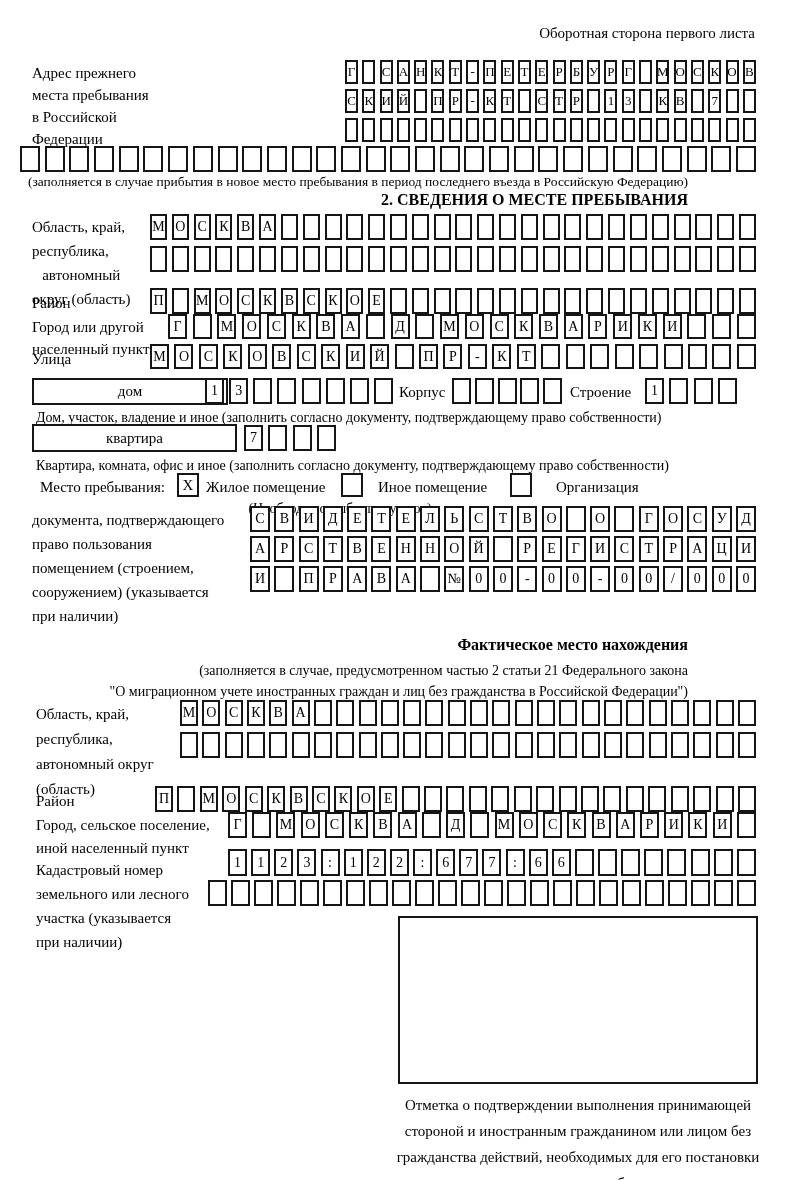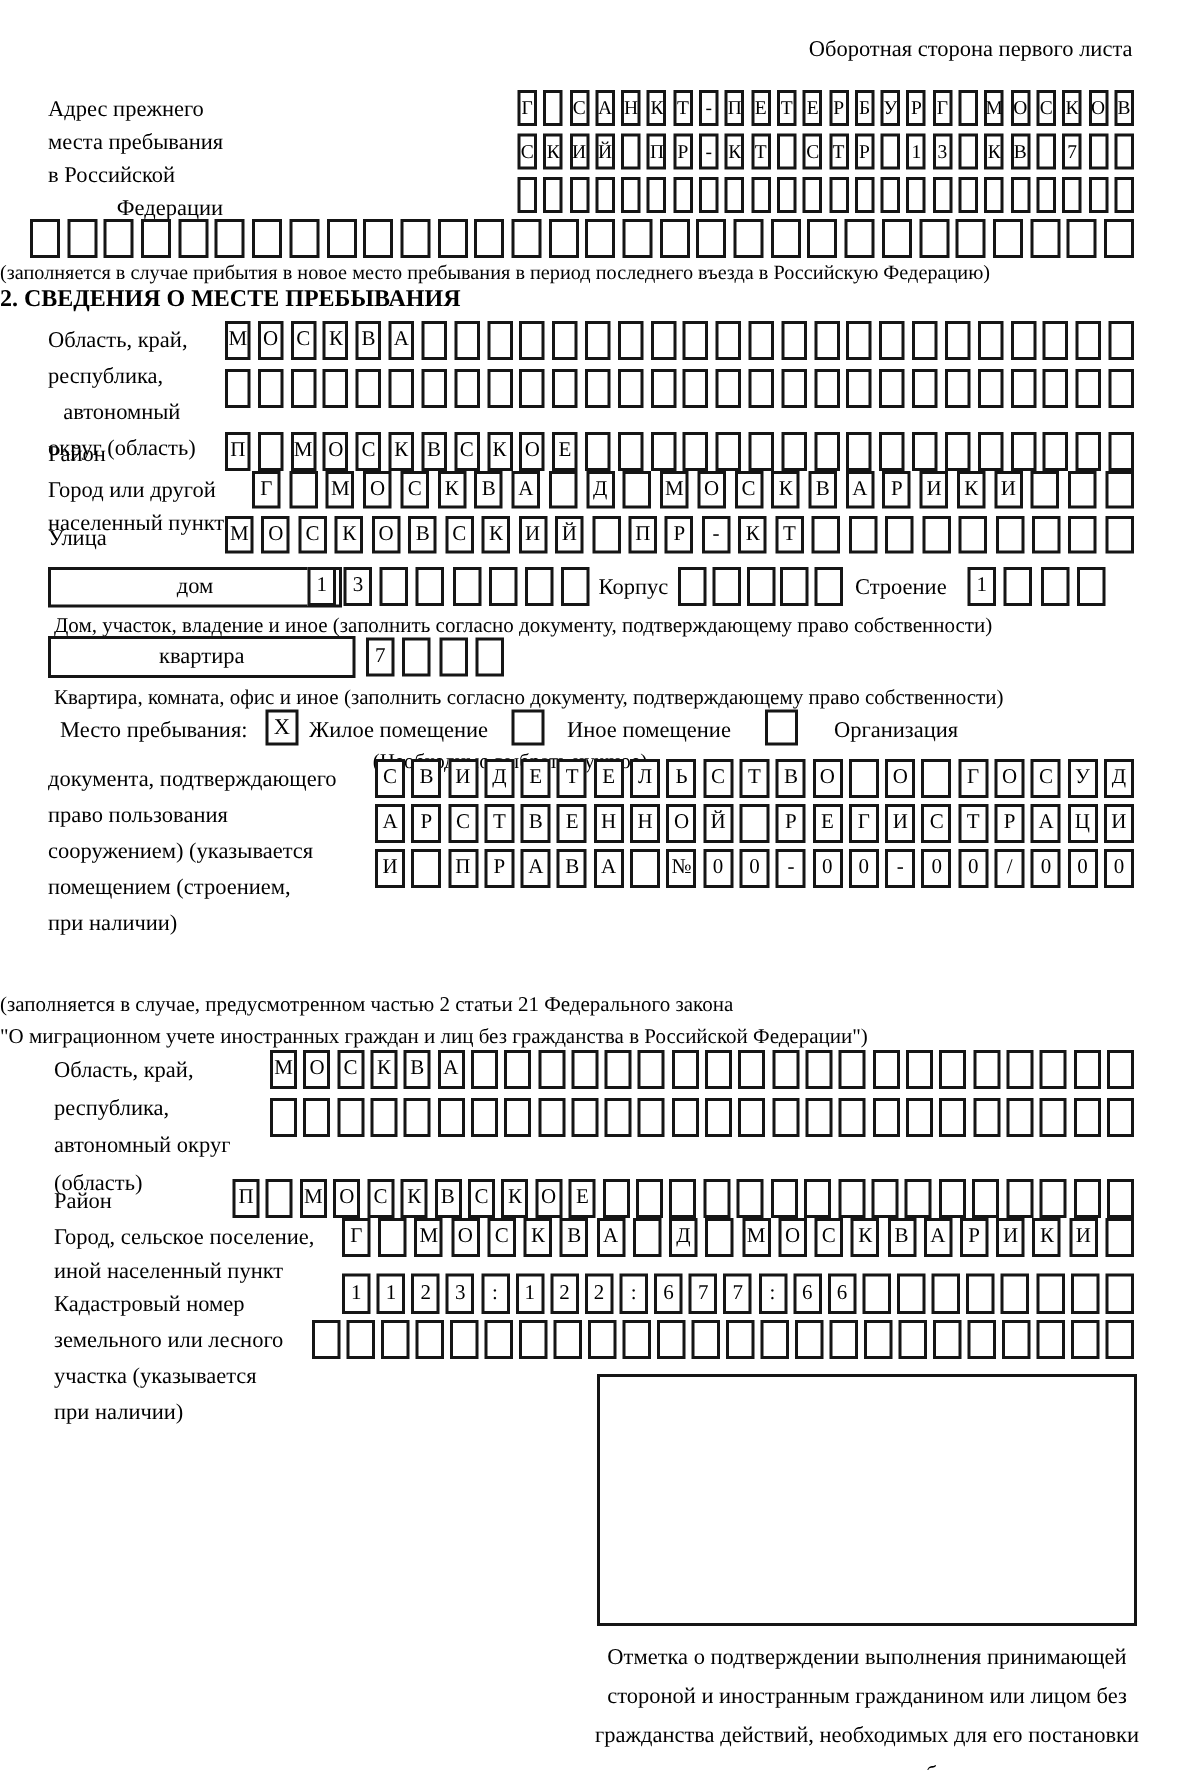--- a/index.html
+++ b/index.html
@@ -1,21 +1,21 @@
 <!DOCTYPE html>
 <html lang="ru"><head>
 <meta charset="utf-8">
 <style>
   html,body{margin:0;padding:0;background:#fff;}
   .page{position:relative;width:800px;height:1180px;background:#ffffff;
         font-family:"Liberation Serif", serif;color:#000;overflow:hidden;}
   .abs{position:absolute;}
   .lbl{position:absolute;font-size:15px;line-height:22px;white-space:nowrap;}
   .cap{position:absolute;font-size:13.5px;white-space:nowrap;}
-  .center{left:0;width:688px;text-align:left;white-space:normal;}
+  .center{left:0;width:688px;text-align:right;white-space:normal;}
   .title{position:absolute;font-weight:bold;font-size:16px;}
   .cellrow{position:absolute;display:flex;justify-content:space-between;}
   .cell{box-sizing:border-box;border:2px solid #151515;height:100%;
         display:flex;align-items:center;justify-content:center;
         font-size:14px;width:var(--cw,19px);background:#fff;}
   .sm .cell{font-size:13px;}
   .wbox{position:absolute;box-sizing:border-box;border:2px solid #151515;
         display:flex;align-items:center;justify-content:center;font-size:15px;background:#fff;}
   .chk{position:absolute;box-sizing:border-box;width:22px;height:24px;border:2px solid #151515;
        display:flex;align-items:center;justify-content:center;font-size:15px;background:#fff;}
@@ -26,21 +26,21 @@
 <body>
 
 <div class="page">
 
   <div class="lbl" style="top:22px;right:45px;">Оборотная сторона первого листа</div>
 
   <div class="abs" style="left:32px;top:62px;">
     <div class="lbl" style="position:static;">Адрес прежнего</div>
     <div class="lbl" style="position:static;">места пребывания</div>
     <div class="lbl" style="position:static;">в Российской</div>
-    <div class="lbl" style="position:static;text-align:right;">Федерации</div>
+    <div class="lbl" style="position:static;">Федерации</div>
   </div>
   <div class="cellrow sm" style="left:345px;top:60px;width:411px;height:24px;--cw:13px;">
       <span class="cell">Г</span>
       <span class="cell"></span>
       <span class="cell">С</span>
       <span class="cell">А</span>
       <span class="cell">Н</span>
       <span class="cell">К</span>
       <span class="cell">Т</span>
       <span class="cell">-</span>
@@ -350,22 +350,22 @@
   <div class="lbl" style="left:206px;top:476px;">Жилое помещение</div>
   <div class="chk" style="left:341px;top:473px;"></div>
   <div class="lbl" style="left:378px;top:476px;">Иное помещение</div>
   <div class="chk" style="left:510px;top:473px;"></div>
   <div class="lbl" style="left:556px;top:476px;">Организация</div>
   <div class="cap" style="left:170px;top:501px;width:340px;text-align:center;font-size:14px;">(Необходимо выбрать нужное)</div>
 
   <div class="abs" style="left:32px;top:508px;">
     <div class="lbl" style="position:static;line-height:24px;">документа, подтверждающего</div>
     <div class="lbl" style="position:static;line-height:24px;">право пользования</div>
+    <div class="lbl" style="position:static;line-height:24px;">помещением (строением,</div>
     <div class="lbl" style="position:static;line-height:24px;">сооружением) (указывается</div>
-    <div class="lbl" style="position:static;line-height:24px;">помещением (строением,</div>
     <div class="lbl" style="position:static;line-height:24px;">при наличии)</div>
   </div>
   <div class="cellrow" style="left:250px;top:506px;width:506px;height:26px;--cw:20px;">
       <span class="cell">С</span>
       <span class="cell">В</span>
       <span class="cell">И</span>
       <span class="cell">Д</span>
       <span class="cell">Е</span>
       <span class="cell">Т</span>
       <span class="cell">Е</span>
@@ -424,20 +424,21 @@
       <span class="cell">0</span>
       <span class="cell">-</span>
       <span class="cell">0</span>
       <span class="cell">0</span>
       <span class="cell">/</span>
       <span class="cell">0</span>
       <span class="cell">0</span>
       <span class="cell">0</span>
     </div>
 
+  <div class="title center" style="top:636px;">Фактическое место нахождения</div>
   <div class="cap center" style="top:663px;font-size:14px;">(заполняется в случае, предусмотренном частью 2 статьи 21 Федерального закона</div>
   <div class="cap center" style="top:684px;font-size:14px;">"О миграционном учете иностранных граждан и лиц без гражданства в Российской Федерации")</div>
 
   <div class="abs" style="left:36px;top:702px;">
     <div class="lbl" style="position:static;line-height:25px;">Область, край,</div>
     <div class="lbl" style="position:static;line-height:25px;">республика,</div>
     <div class="lbl" style="position:static;line-height:25px;">автономный округ</div>
     <div class="lbl" style="position:static;line-height:25px;">(область)</div>
   </div>
   <div class="cellrow" style="left:180px;top:700px;width:576px;height:26px;--cw:18px;">

